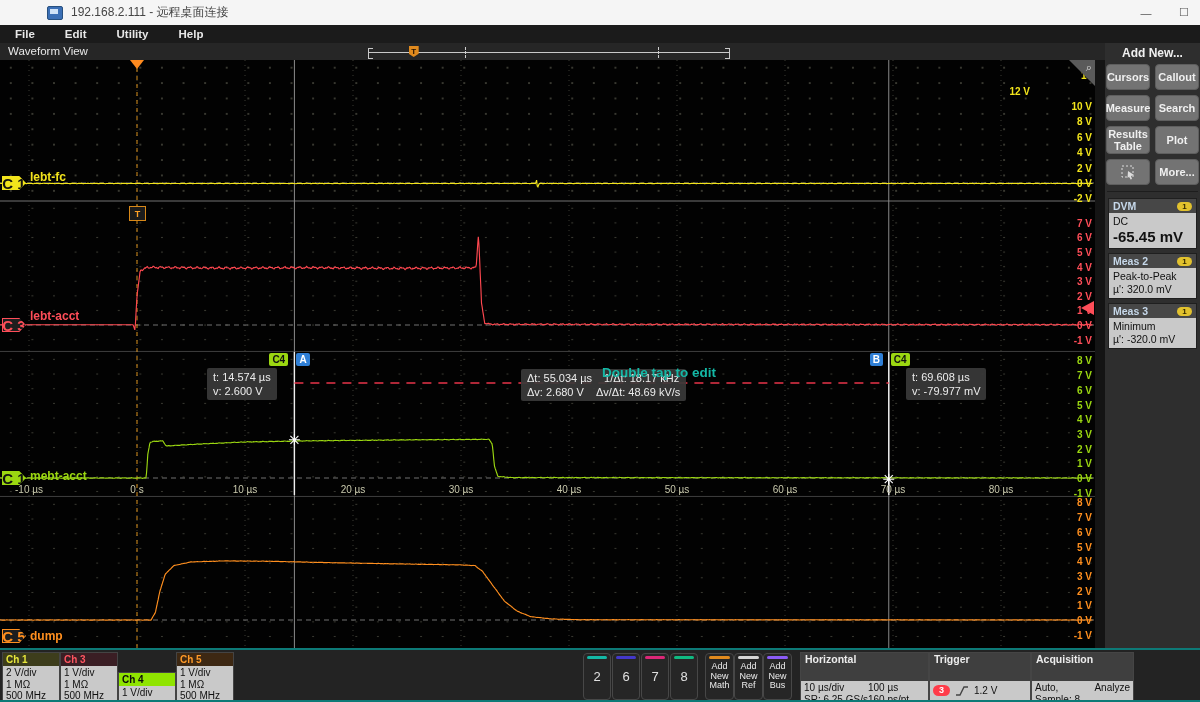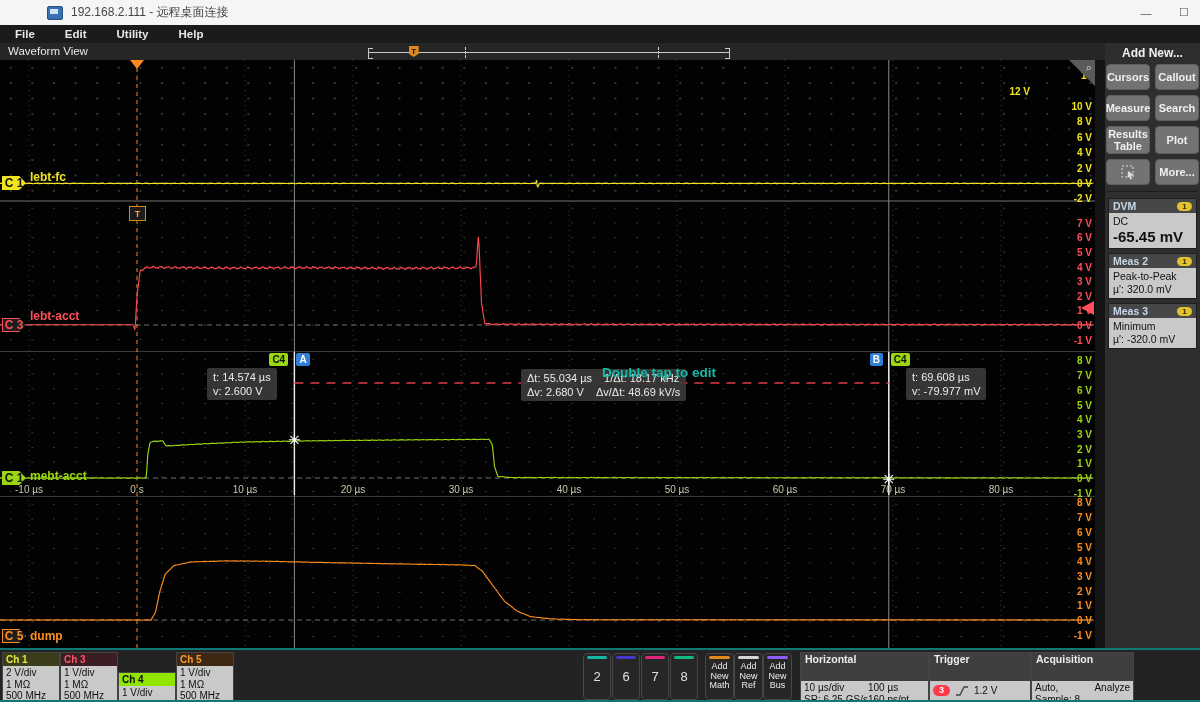--- a/index.html
+++ b/index.html
@@ -24,21 +24,21 @@
   .tabbar{position:absolute;left:0;top:43px;width:1105px;height:17px;background:#262626;}
   .tab-label{position:absolute;left:8px;top:2px;color:#e8e8e8;font-size:11.5px;}
   
   #plot{position:absolute;left:0;top:60px;width:1105px;height:588px;background:#050505;}
   .slice{position:absolute;left:0;width:1095px;background:#020202;
          background-image:radial-gradient(circle,#383830 0.9px,transparent 1.1px);}
   .divider{position:absolute;left:0;width:1095px;height:2px;background:#3a3a3a;}
   .gutter{position:absolute;left:1095px;top:60px;width:10px;height:588px;background:#141414;}
   .ytick{position:absolute;width:34px;text-align:right;font-size:10px;font-weight:bold;}
   .xtick{position:absolute;width:44px;text-align:center;font-size:10px;color:#c9c9ad;}
-  .ch-tag{position:absolute;left:2px;width:24px;height:14px;font-size:12px;font-weight:bold;
+  .ch-tag{position:absolute;left:2px;width:24px;height:14px;font-size:15px;font-weight:bold;
           display:flex;align-items:center;justify-content:center;
           clip-path:polygon(0 0,72% 0,100% 50%,72% 100%,0 100%);}
   .wave-label{position:absolute;font-size:12px;font-weight:bold;}
   .cursor-badge{position:absolute;height:13px;padding:0 3px;font-size:10px;font-weight:bold;
                 display:flex;align-items:center;border-radius:2px;}
   .readout{position:absolute;background:rgba(58,58,58,0.92);color:#ececec;font-size:11px;
            padding:2px 6px;line-height:14px;border-radius:2px;white-space:nowrap;}
   .hint-text{position:absolute;color:#14b8a6;font-size:13.5px;font-weight:bold;}
   .trig-top{position:absolute;width:0;height:0;border-left:7px solid transparent;
             border-right:7px solid transparent;border-top:9px solid #ff8b1f;}

